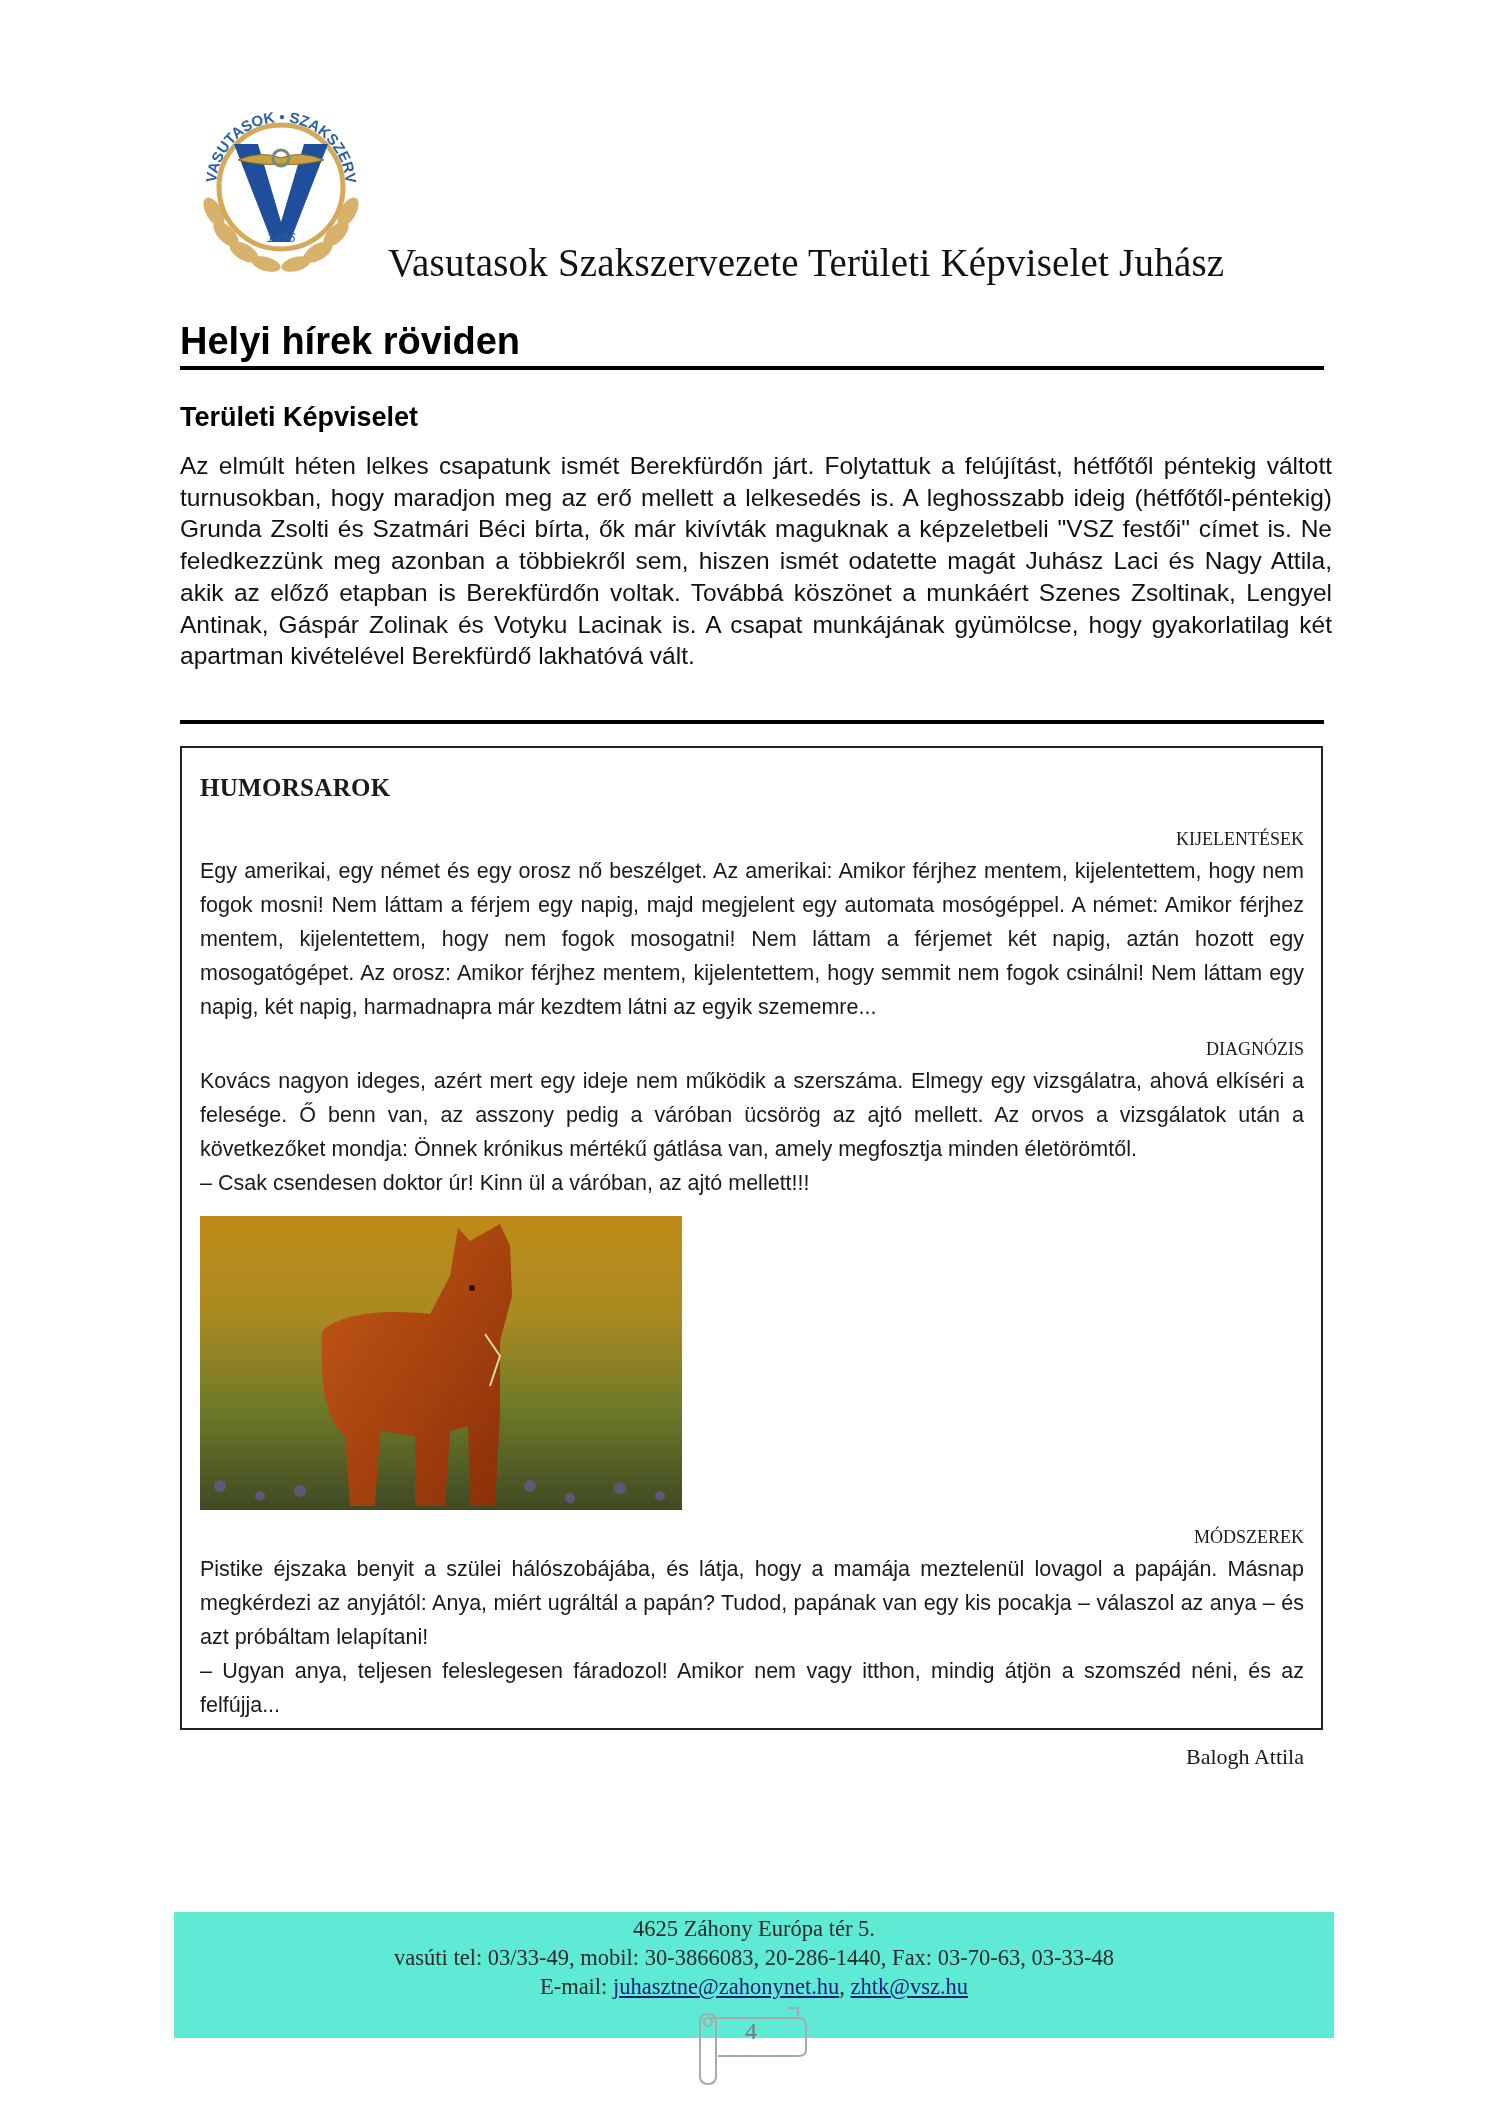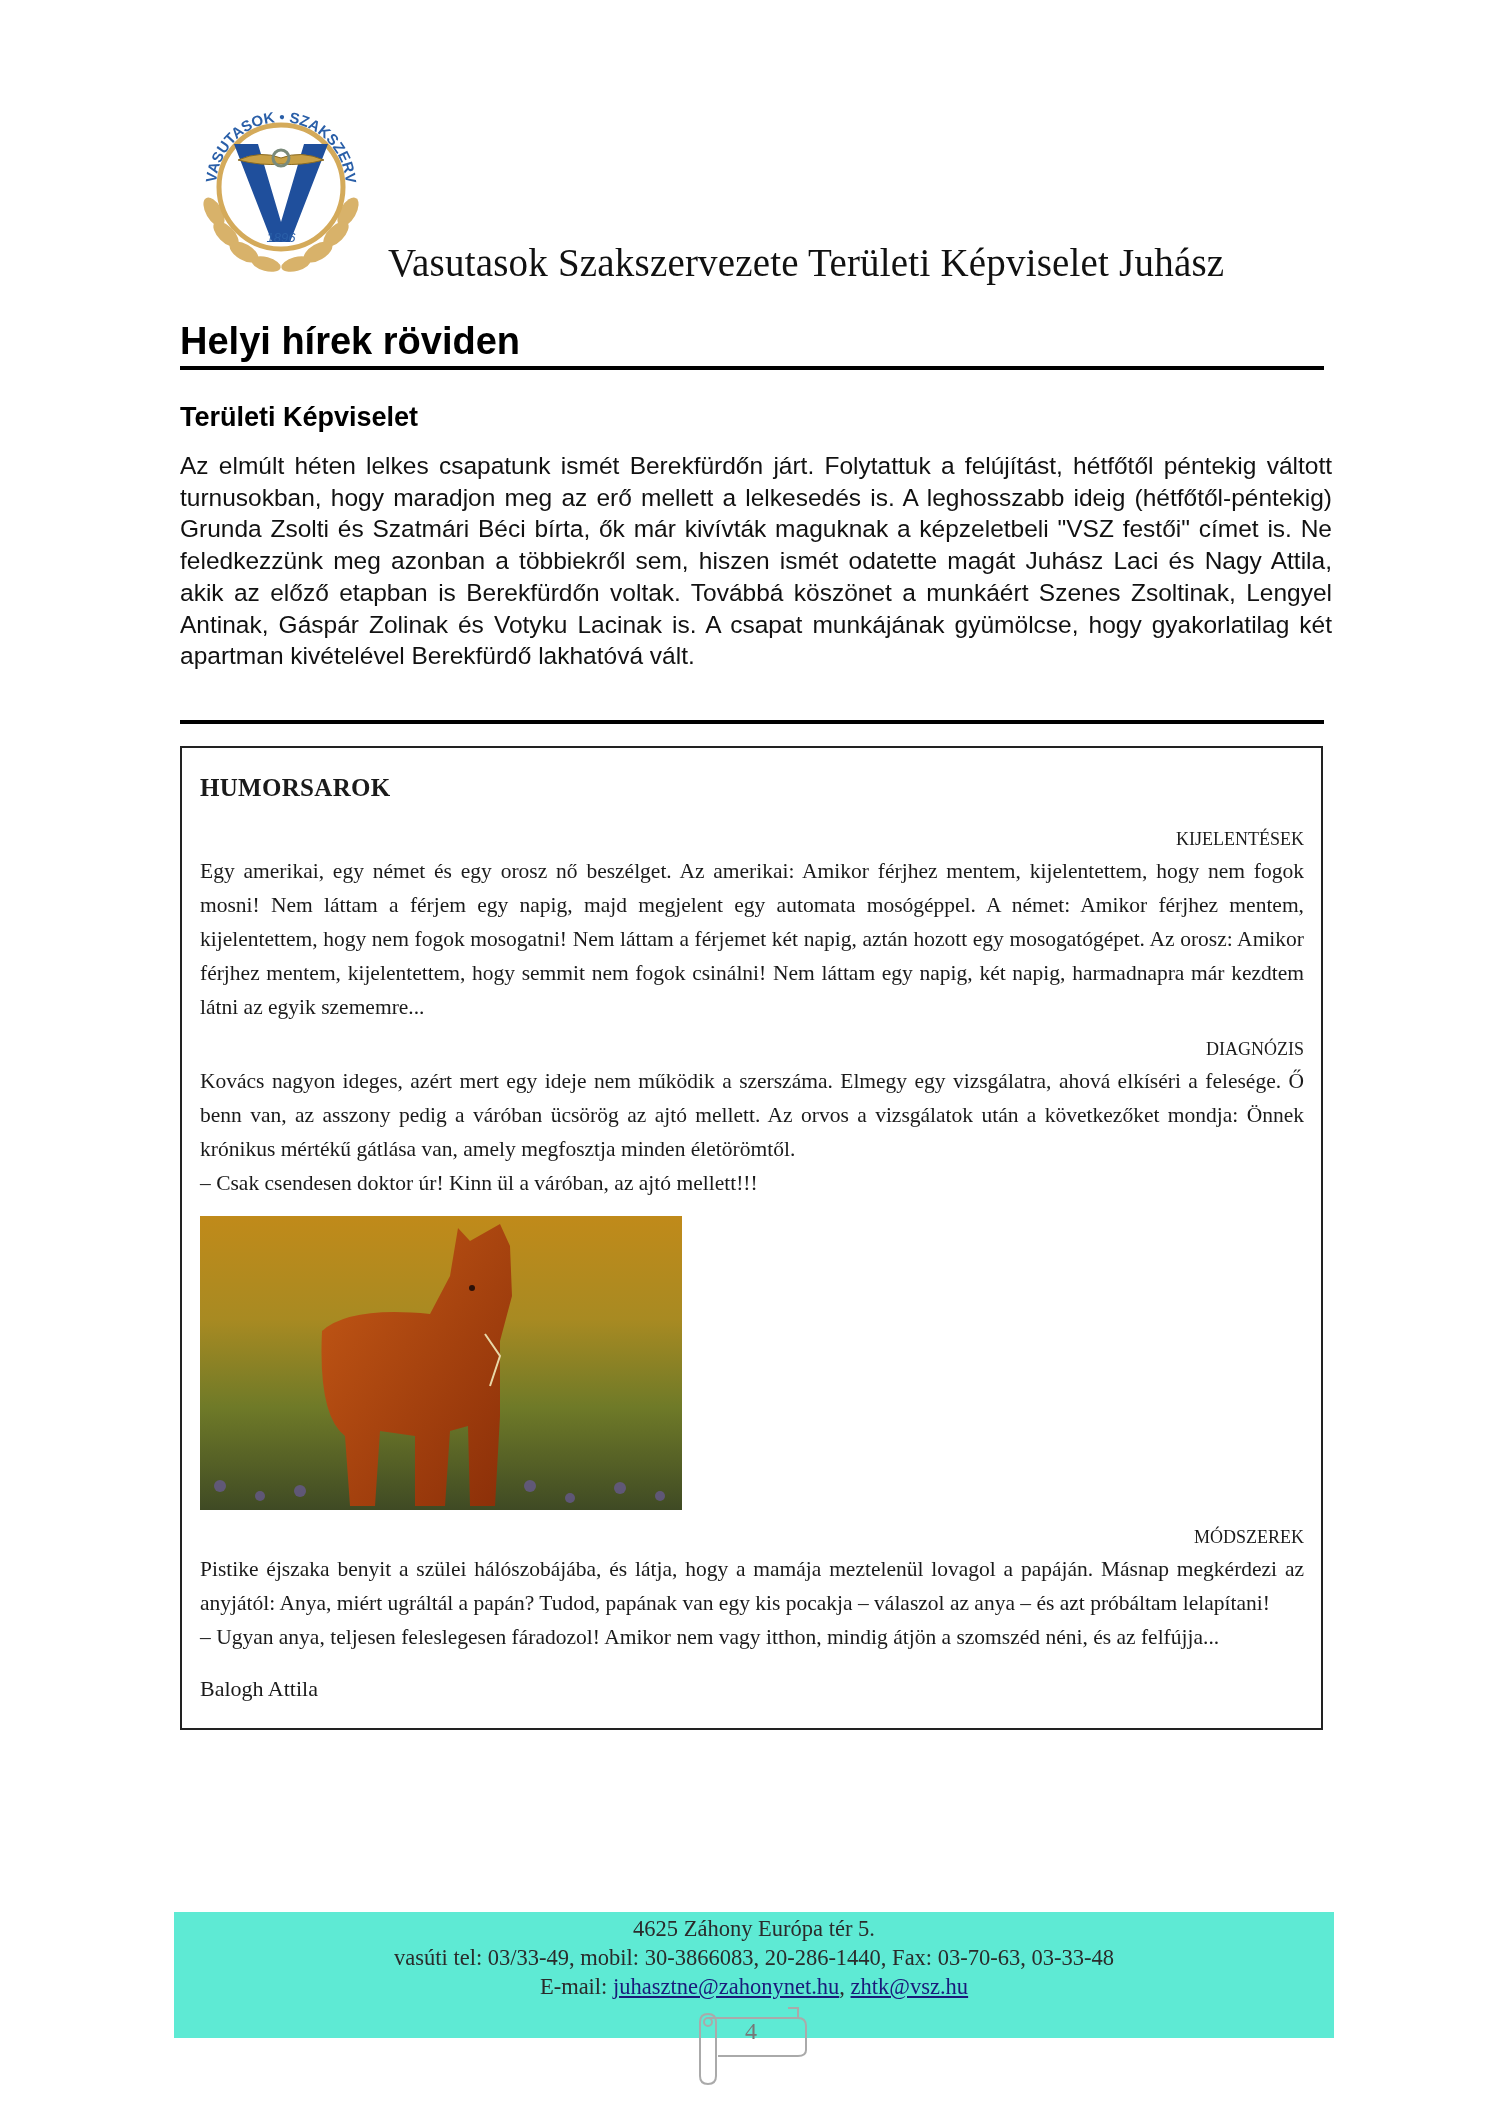--- a/index.html
+++ b/index.html
@@ -38,28 +38,28 @@
       border: 2px solid #222; box-sizing: border-box;
     }
     .humor-inner {
       position: absolute; left: 18px; top: 14px; width: 1104px;
       font-family: "DejaVu Serif", serif; color: #1a1a1a;
     }
     .humor-title { font-size: 25px; font-weight: bold; letter-spacing: 0.3px; margin: 12px 0 22px 0; font-family: "Liberation Serif", serif; }
     .joke-title { font-size: 18px; font-family: "Liberation Serif", serif; margin: 0; line-height: 30px; text-align: right; }
     .joke-text {
       font-size: 21.5px; line-height: 34px; text-align: justify; margin: 0 0 10px 0;
-      font-family: Liberation Serif, serif;
+      font-family: Liberation Sans, sans-serif;
     }
     .joke-text p { margin: 0; }
     .photo {
       width: 482px; height: 294px; margin: 16px 0 12px 0; position: relative; overflow: hidden;
       background: linear-gradient(180deg, #b98a1e 0%, #a57d1a 25%, #7a7a20 55%, #5b6a22 78%, #4f4a5a 100%);
     }
-    .signature { text-align: left; font-size: 22px; font-family: "Liberation Serif", serif; margin-top: 22px; }
+    .signature { text-align: right; font-size: 22px; font-family: "Liberation Serif", serif; margin-top: 22px; }
 
     
     .footer {
       position: absolute; left: 174px; top: 1912px; width: 1160px; height: 126px;
       background: #5eead4;
       font-family: "Liberation Serif", serif; font-size: 22.5px; color: #2a2a2a;
       text-align: center; line-height: 29px; padding-top: 2px; box-sizing: border-box;
     }
     .footer a { color: #1a1a7a; text-decoration: underline; }
     .page-scroll {

